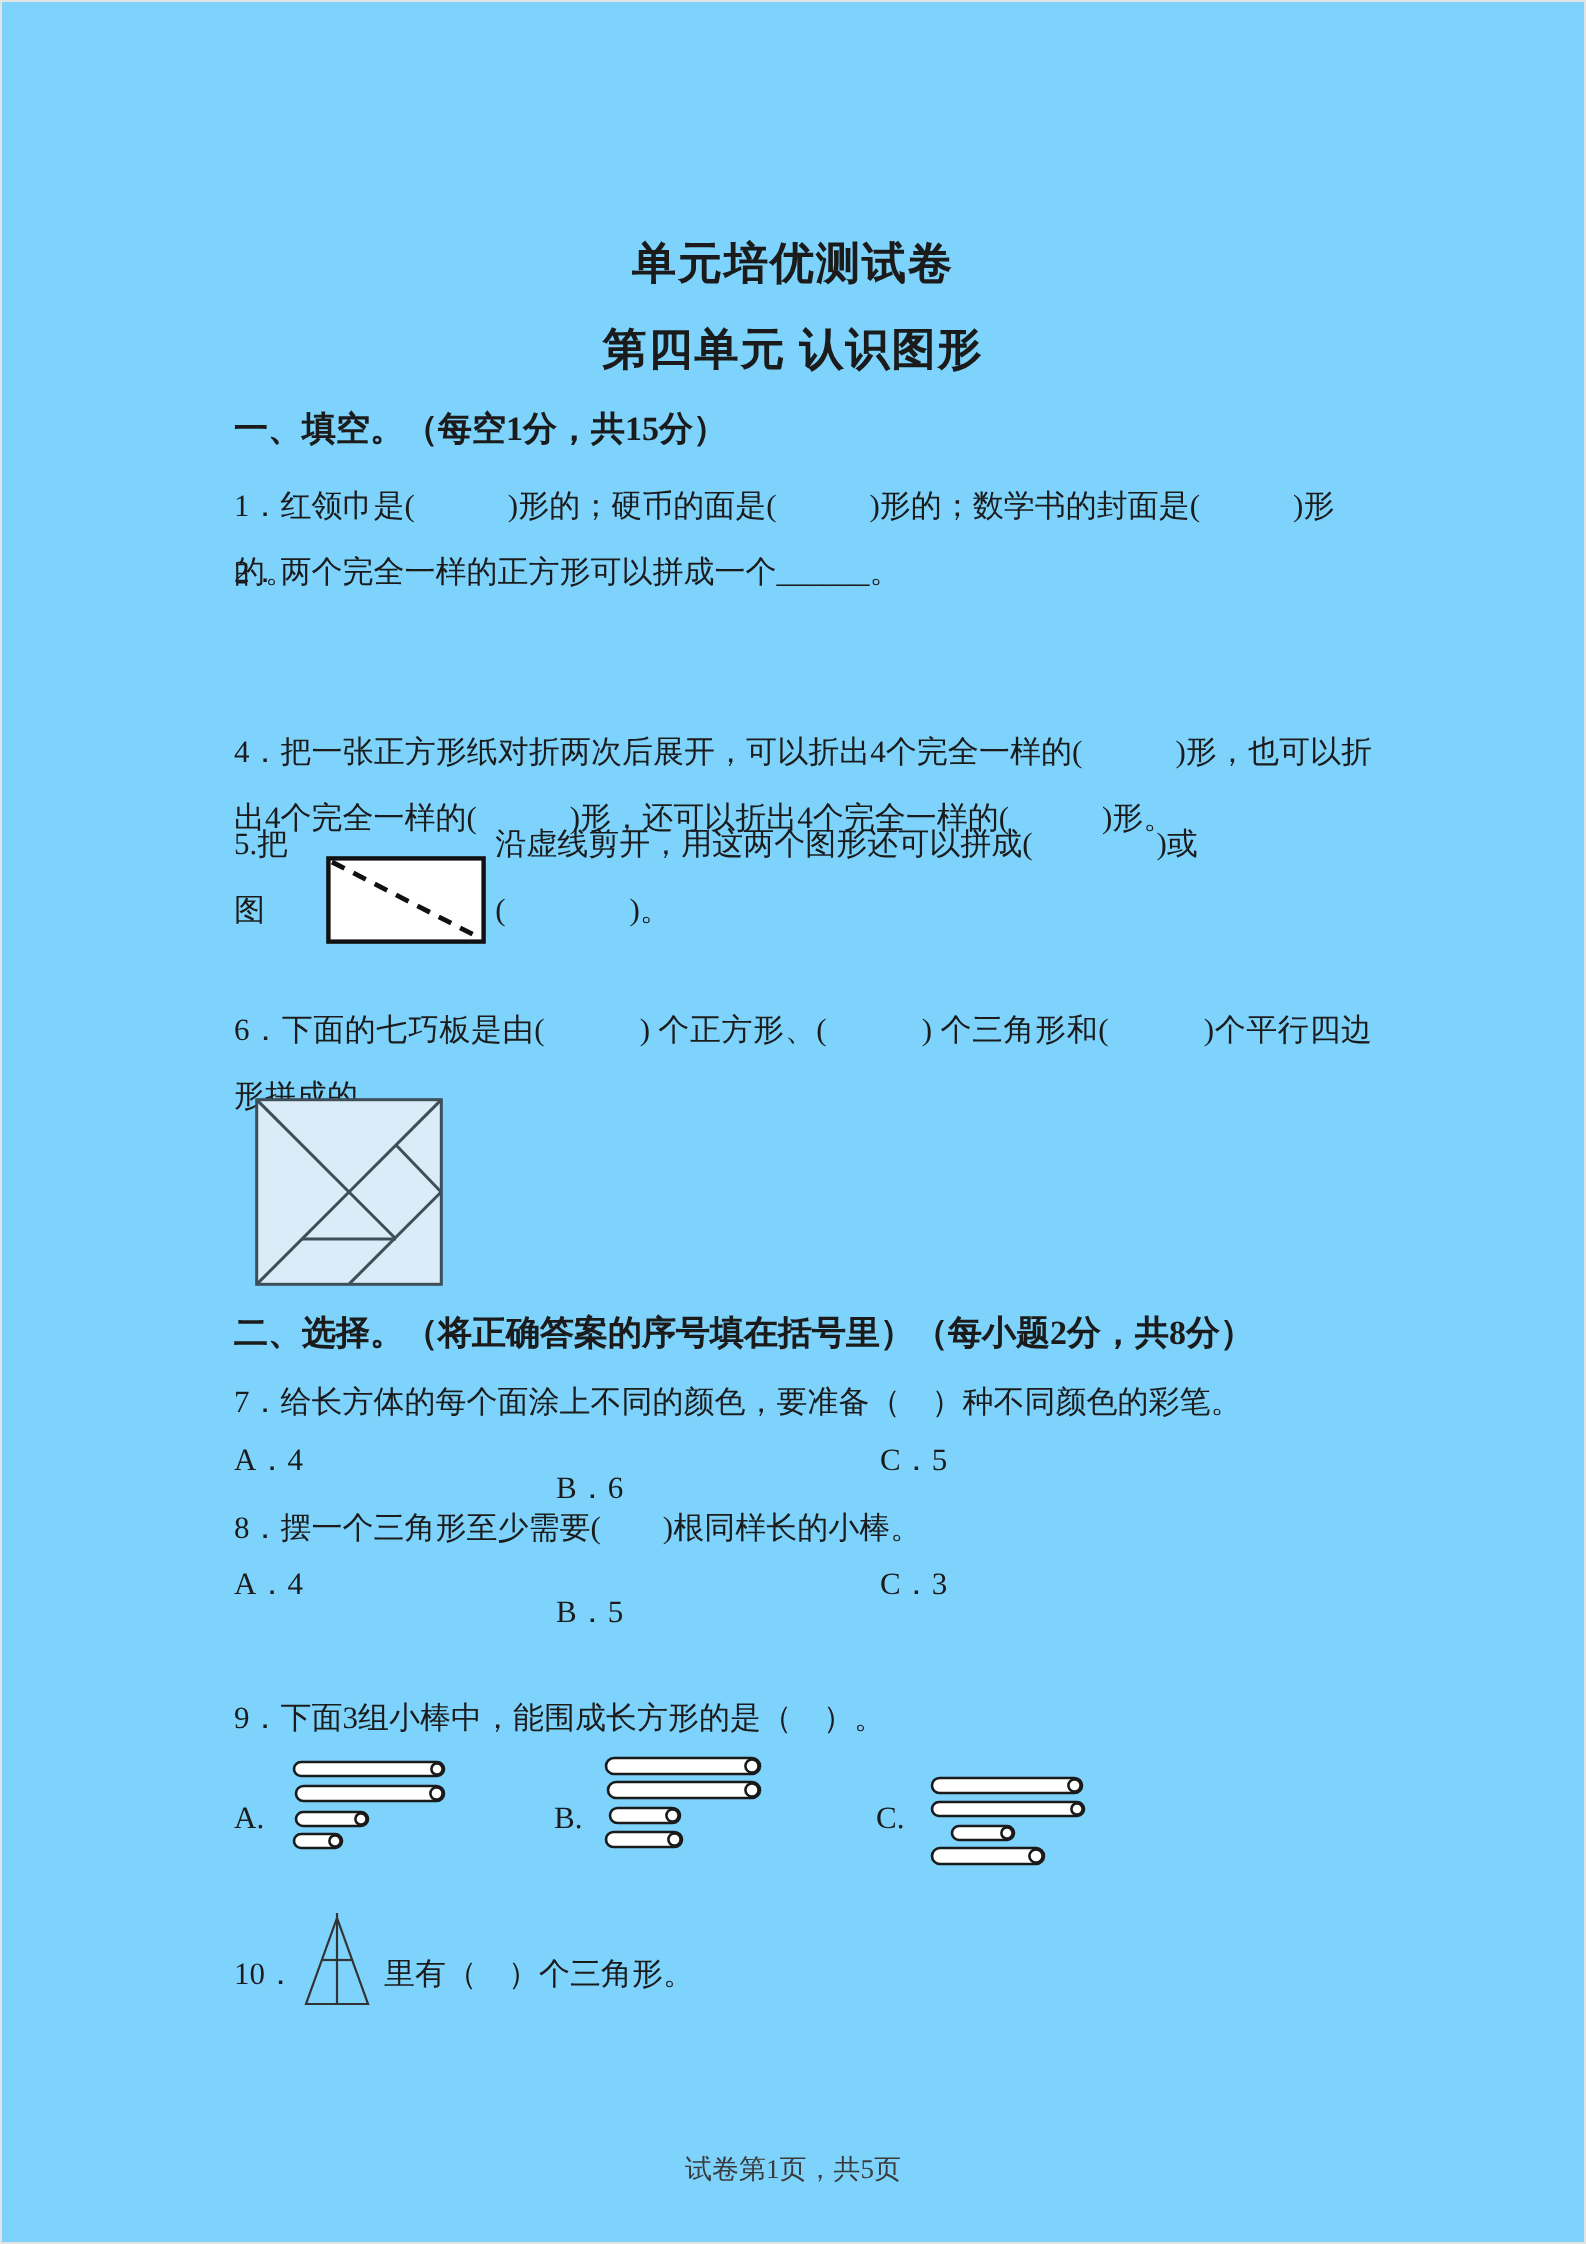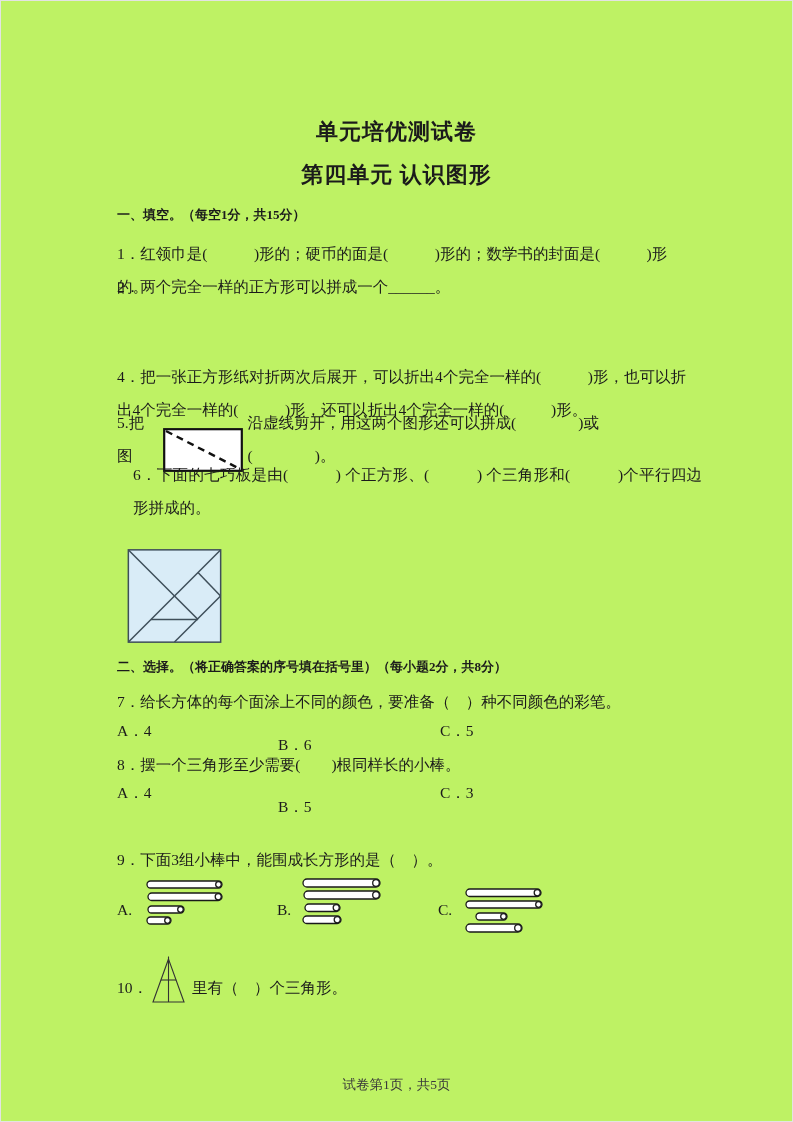--- a/index.html
+++ b/index.html
@@ -1,42 +1,42 @@
 <!DOCTYPE html>
 <html><head>
 <meta charset="utf-8">
 <style>
   html,body { margin:0; padding:0; background:#ffffff; }
   .page {
     position: relative;
     width: 793px;
     height: 1122px;
     margin: 0 auto;
-    background: #bef264;
+    background: #7dd3fc;
     box-shadow: inset 0 0 0 1px #e3e3e3;
     font-family: "Liberation Serif", "DejaVu Serif", serif;
     color: #1b1b1b;
     overflow: hidden;
   }
   .abs { position: absolute; }
   .doc-title {
     top: 117px; left: 0; width: 100%;
     text-align: center;
     font-size: 22px; font-weight: bold;
     letter-spacing: 1px;
   }
   .doc-subtitle {
     top: 160px; left: 0; width: 100%;
     text-align: center;
     font-size: 22px; font-weight: bold;
     letter-spacing: 1px;
   }
   .sec-heading {
     left: 117px; width: 600px;
-    font-size: 13px; font-weight: bold;
+    font-size: 17px; font-weight: bold;
     line-height: 26px;
   }
   .q {
     left: 117px; width: 569px;
     font-size: 15.5px;
     line-height: 33px;
   }
   .justify { text-align: justify; }
   .row { display: flex; align-items: flex-end; }
   .q5-row { top: 424px; height: 48px; }
@@ -73,21 +73,21 @@
 
   <div class="abs q row q5-row">
     <span>5.把图</span>
     <svg class="q5-rect-svg" width="80" height="44" viewBox="0 0 80 44">
       <rect x="1.2" y="1.2" width="77.6" height="41.6" fill="#ffffff" stroke="#111111" stroke-width="2.2"></rect>
       <line x1="3" y1="3" x2="77" y2="41" stroke="#111111" stroke-width="2.4" stroke-dasharray="7 5"></line>
     </svg>
     <span>沿虚线剪开，用这两个图形还可以拼成(　　　　)或(　　　　)。</span>
   </div>
 
-  <div class="abs q justify" style="top:458px;margin-left:16px;">6．下面的七巧板是由(　　　) 个正方形、(　　　) 个三角形和(　　　)个平行四边形拼成的。</div>
+  <div class="abs q justify" style="top:499px;">6．下面的七巧板是由(　　　) 个正方形、(　　　) 个三角形和(　　　)个平行四边形拼成的。</div>
 
   <svg class="abs tangram-svg" width="95" height="94" viewBox="0 0 100 100">
     <g fill="none" stroke-width="1.6" stroke-linejoin="miter" stroke="#3f4f5a">
       <rect x="0.9" y="0.9" width="98.2" height="98.2" fill="#d9ecf7"></rect>
       <line x1="1" y1="1" x2="50" y2="50"></line>
       <line x1="1" y1="99" x2="50" y2="50"></line>
       <line x1="99" y1="1" x2="50" y2="50"></line>
       <line x1="99" y1="50" x2="50" y2="99"></line>
       <line x1="75" y1="25" x2="99" y2="50"></line>
       <line x1="50" y1="50" x2="75" y2="75"></line>

